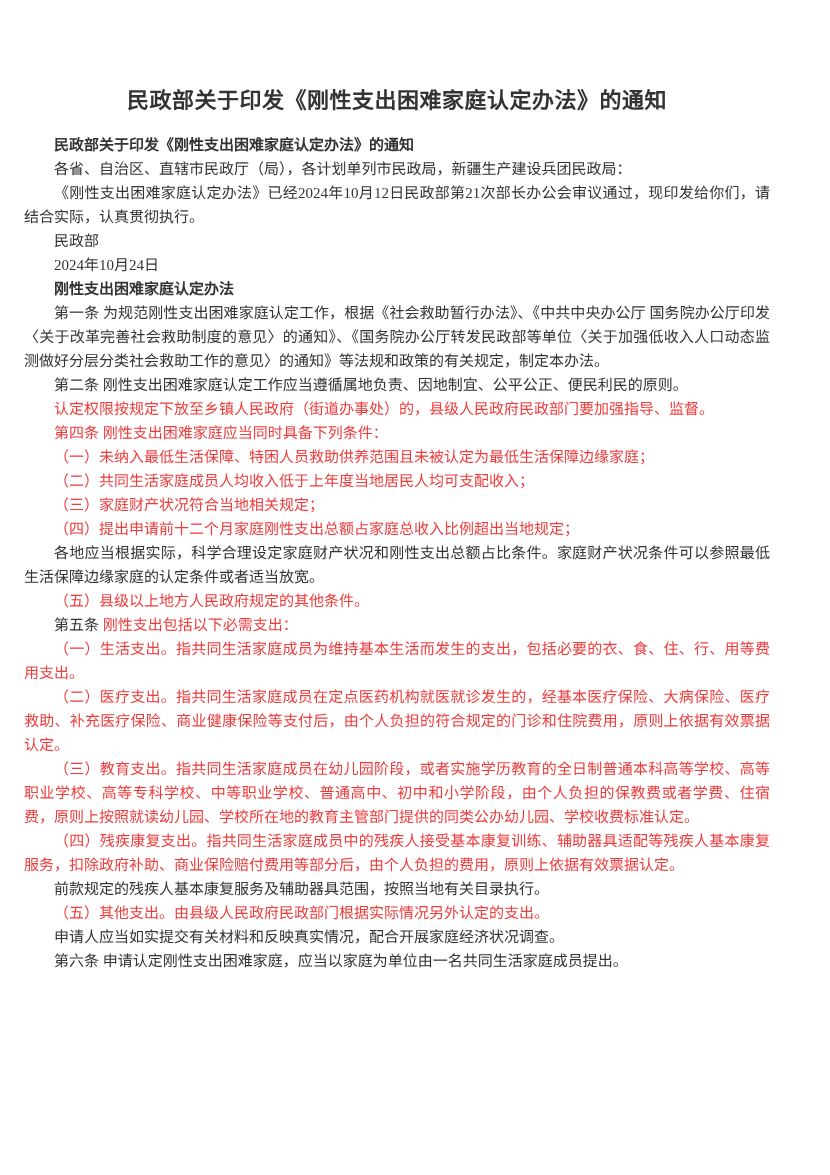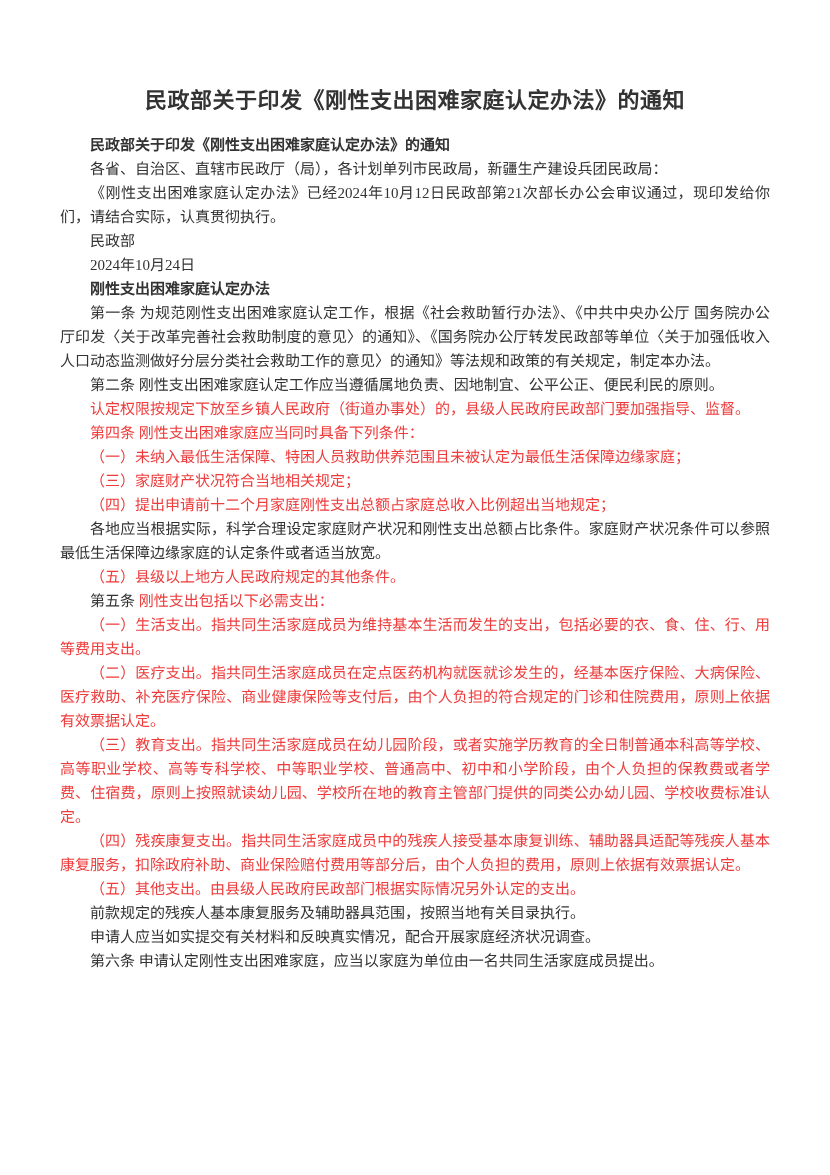--- a/index.html
+++ b/index.html
@@ -10,21 +10,21 @@
   body {
     width: 830px;
     height: 1175px;
     overflow: hidden;
     font-family: "Liberation Serif", "DejaVu Serif", serif;
   }
   .page {
     box-sizing: border-box;
     width: 830px;
     height: 1175px;
-    padding: 86px 60px 0 60px;
+    padding: 86px 60px 0 24px;
     background: var(--page-bg, #ffffff);
   }
   .doc-title {
     margin: 0 0 17px 0;
     font-size: 22px;
     line-height: 30px;
     font-weight: bold;
     text-align: center;
     color: var(--text-color, #333333);
     letter-spacing: 0.5px;
@@ -55,27 +55,28 @@
       <p><span>各省、自治区、直辖市民政厅（局），各计划单列市民政局，新疆生产建设兵团民政局：</span></p>
       <p><span>《刚性支出困难家庭认定办法》已经2024年10月12日民政部第21次部长办公会审议通过，现印发给你们，请结合实际，认真贯彻执行。</span></p>
       <p><span>民政部</span></p>
       <p><span>2024年10月24日</span></p>
       <p class="bold"><span>刚性支出困难家庭认定办法</span></p>
       <p><span>第一条 为规范刚性支出困难家庭认定工作，根据《社会救助暂行办法》、《中共中央办公厅 国务院办公厅印发〈关于改革完善社会救助制度的意见〉的通知》、《国务院办公厅转发民政部等单位〈关于加强低收入人口动态监测做好分层分类社会救助工作的意见〉的通知》等法规和政策的有关规定，制定本办法。</span></p>
       <p><span>第二条 刚性支出困难家庭认定工作应当遵循属地负责、因地制宜、公平公正、便民利民的原则。</span></p>
       <p><span class="red">认定权限按规定下放至乡镇人民政府（街道办事处）的，县级人民政府民政部门要加强指导、监督。</span></p>
       <p><span class="red">第四条 刚性支出困难家庭应当同时具备下列条件：</span></p>
       <p><span class="red">（一）未纳入最低生活保障、特困人员救助供养范围且未被认定为最低生活保障边缘家庭；</span></p>
+      <p><span class="red">（二）共同生活家庭成员人均收入低于上年度当地居民人均可支配收入；</span></p>
       <p><span class="red">（三）家庭财产状况符合当地相关规定；</span></p>
       <p><span class="red">（四）提出申请前十二个月家庭刚性支出总额占家庭总收入比例超出当地规定；</span></p>
       <p><span>各地应当根据实际，科学合理设定家庭财产状况和刚性支出总额占比条件。家庭财产状况条件可以参照最低生活保障边缘家庭的认定条件或者适当放宽。</span></p>
       <p><span class="red">（五）县级以上地方人民政府规定的其他条件。</span></p>
       <p><span>第五条 </span><span class="red">刚性支出包括以下必需支出：</span></p>
       <p><span class="red">（一）生活支出。指共同生活家庭成员为维持基本生活而发生的支出，包括必要的衣、食、住、行、用等费用支出。</span></p>
       <p><span class="red">（二）医疗支出。指共同生活家庭成员在定点医药机构就医就诊发生的，经基本医疗保险、大病保险、医疗救助、补充医疗保险、商业健康保险等支付后，由个人负担的符合规定的门诊和住院费用，原则上依据有效票据认定。</span></p>
       <p><span class="red">（三）教育支出。指共同生活家庭成员在幼儿园阶段，或者实施学历教育的全日制普通本科高等学校、高等职业学校、高等专科学校、中等职业学校、普通高中、初中和小学阶段，由个人负担的保教费或者学费、住宿费，原则上按照就读幼儿园、学校所在地的教育主管部门提供的同类公办幼儿园、学校收费标准认定。</span></p>
       <p><span class="red">（四）残疾康复支出。指共同生活家庭成员中的残疾人接受基本康复训练、辅助器具适配等残疾人基本康复服务，扣除政府补助、商业保险赔付费用等部分后，由个人负担的费用，原则上依据有效票据认定。</span></p>
+      <p><span>前款规定的残疾人基本康复服务及辅助器具范围，按照当地有关目录执行。</span></p>
       <p><span class="red">（五）其他支出。由县级人民政府民政部门根据实际情况另外认定的支出。</span></p>
-      <p><span>前款规定的残疾人基本康复服务及辅助器具范围，按照当地有关目录执行。</span></p>
       <p><span>申请人应当如实提交有关材料和反映真实情况，配合开展家庭经济状况调查。</span></p>
       <p><span>第六条 申请认定刚性支出困难家庭，应当以家庭为单位由一名共同生活家庭成员提出。</span></p>
     </div>
 </div>
 
 </body></html>

